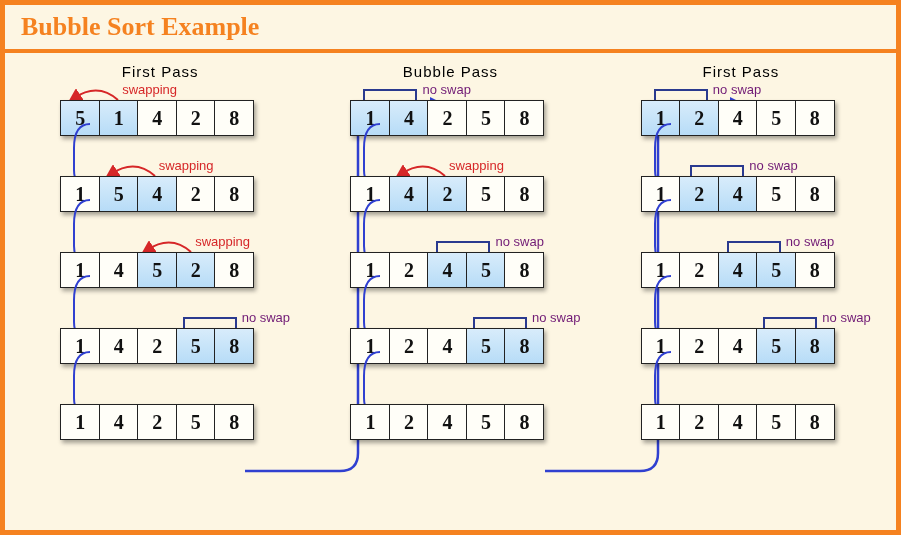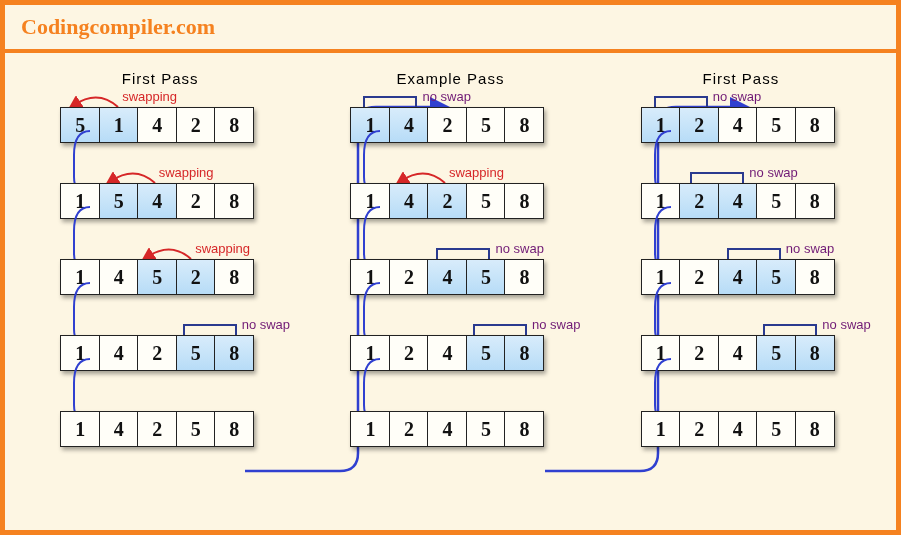--- a/index.html
+++ b/index.html
@@ -45,21 +45,20 @@
     width: 280px;
     position: relative;
   }
   .pass-title {
     text-align: center;
     font-size: 15px;
     font-family: Arial, sans-serif;
     color: #000;
     margin-bottom: 18px;
     letter-spacing: 1px;
-    margin-top: 7px;
   }
   .step {
     position: relative;
     margin-bottom: 40px;
     margin-left: 40px;
     margin-top: 20px;
   }
   .row {
     display: flex;
     filter: drop-shadow(2px 3px 2px rgba(0,0,0,0.35));
@@ -117,21 +116,21 @@
   .big-connector {
     position: absolute;
     pointer-events: none;
   }
 </style>
 </head>
 <body>
 
 <div class="frame">
   <div class="header">
-    <div class="brand">Codingcompiler.com</div>
+    <div class="title">Bubble Sort Example</div>
   </div>
   <div class="content" id="content">
 
     <svg class="big-connector" style="left:235px; top:30px;" width="210" height="400">
       <defs>
         <marker id="ahead1" markerWidth="8" markerHeight="8" refX="4" refY="4" orient="auto">
           <path d="M0,0 L8,4 L0,8 Z" fill="#3040d0"></path>
         </marker>
       </defs>
       <path d="M 5 388 L 100 388 Q 118 388 118 370 L 118 40 Q 118 24 136 24 L 200 24" stroke="#3040d0" stroke-width="2.5" fill="none" marker-end="url(#ahead1)"></path>
@@ -251,21 +250,21 @@
           <div class="row">
             <div class="cell">1</div>
             <div class="cell">4</div>
             <div class="cell">2</div>
             <div class="cell">5</div>
             <div class="cell">8</div>
           </div>
         </div>
       </div>
       <div class="pass">
-        <div class="pass-title">Example  Pass</div>
+        <div class="pass-title">Bubble  Pass</div>
         <div class="step">
           <svg class="noswap-bracket" width="80" height="16" style="left: 4px;">
             <path d="M 10 14 L 10 4 L 62 4 L 62 14" stroke="#2a3a8f" stroke-width="2" fill="none"></path>
           </svg>
           <div class="action-label noswap" style="left: 72px;">no swap</div>
           <div class="row">
             <div class="cell hl">1</div>
             <div class="cell hl">4</div>
             <div class="cell">2</div>
             <div class="cell">5</div>

